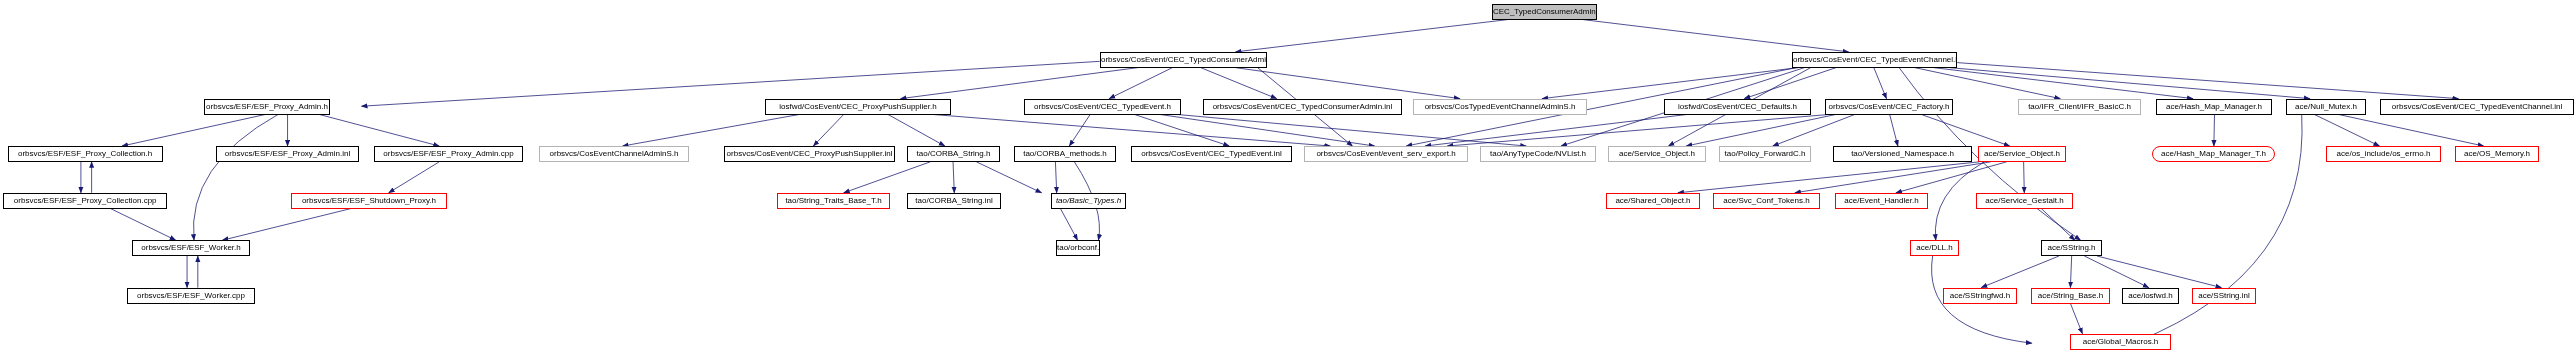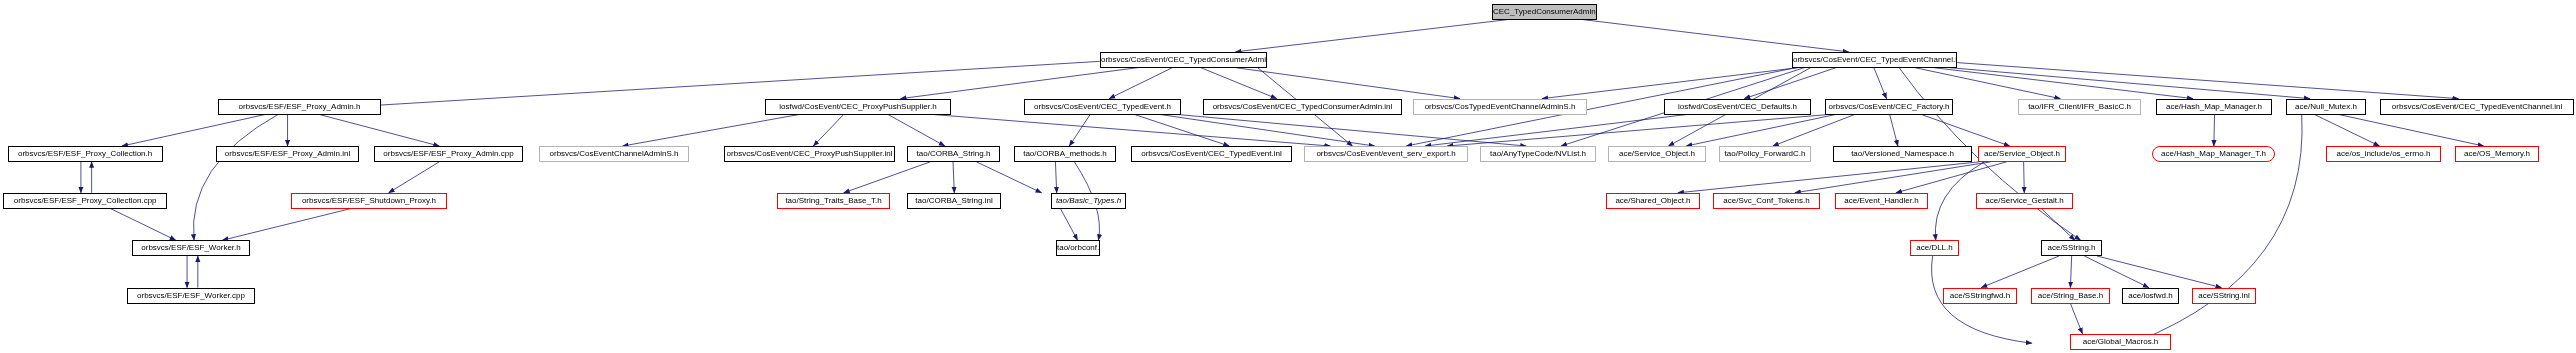--- a/index.html
+++ b/index.html
@@ -105,21 +105,21 @@
         <path d="M3298,405 L3400,455" fill="none" stroke="#191970" stroke-width="1.2" marker-end="url(#arrow)"></path>
         <path d="M3318,405 L3515,455" fill="none" stroke="#191970" stroke-width="1.2" marker-end="url(#arrow)"></path>
         <path d="M3276,480 L3295,528" fill="none" stroke="#191970" stroke-width="1.2" marker-end="url(#arrow)"></path>
         <path d="M3058,405 Q3040,522 3215,543" fill="none" stroke="#191970" stroke-width="1.2" marker-end="url(#arrow)"></path>
       </g>
   </svg>
 
 <div class="node root" style="left: 1492px; top: 3.8px; width: 105px;">CEC_TypedConsumerAdmin.cpp</div>
     <div class="node normal" style="left: 1100px; top: 52px; width: 167px;">orbsvcs/CosEvent/CEC_TypedConsumerAdmin.h</div>
     <div class="node normal" style="left: 1792px; top: 52px; width: 165px;">orbsvcs/CosEvent/CEC_TypedEventChannel.h</div>
-    <div class="node normal" style="left: 218px; top: 99px; width: 163px;">orbsvcs/ESF/ESF_Proxy_Admin.h</div>
+    <div class="node normal" style="left: 204px; top: 99px; width: 126px;">orbsvcs/ESF/ESF_Proxy_Admin.h</div>
     <div class="node normal" style="left: 765px; top: 99px; width: 186px;">iosfwd/CosEvent/CEC_ProxyPushSupplier.h</div>
     <div class="node normal" style="left: 1024px; top: 99px; width: 157px;">orbsvcs/CosEvent/CEC_TypedEvent.h</div>
     <div class="node normal" style="left: 1203px; top: 99px; width: 199px;">orbsvcs/CosEvent/CEC_TypedConsumerAdmin.inl</div>
     <div class="node gray" style="left: 1413px; top: 99px; width: 174px;">orbsvcs/CosTypedEventChannelAdminS.h</div>
     <div class="node normal" style="left: 1664px; top: 99px; width: 147px;">iosfwd/CosEvent/CEC_Defaults.h</div>
     <div class="node normal" style="left: 1825px; top: 99px; width: 128px;">orbsvcs/CosEvent/CEC_Factory.h</div>
     <div class="node gray" style="left: 2018px; top: 99px; width: 123px;">tao/IFR_Client/IFR_BasicC.h</div>
     <div class="node normal" style="left: 2156px; top: 99px; width: 116px;">ace/Hash_Map_Manager.h</div>
     <div class="node normal" style="left: 2286px; top: 99px; width: 80px;">ace/Null_Mutex.h</div>
     <div class="node normal" style="left: 2380px; top: 99px; width: 194px;">orbsvcs/CosEvent/CEC_TypedEventChannel.inl</div>

